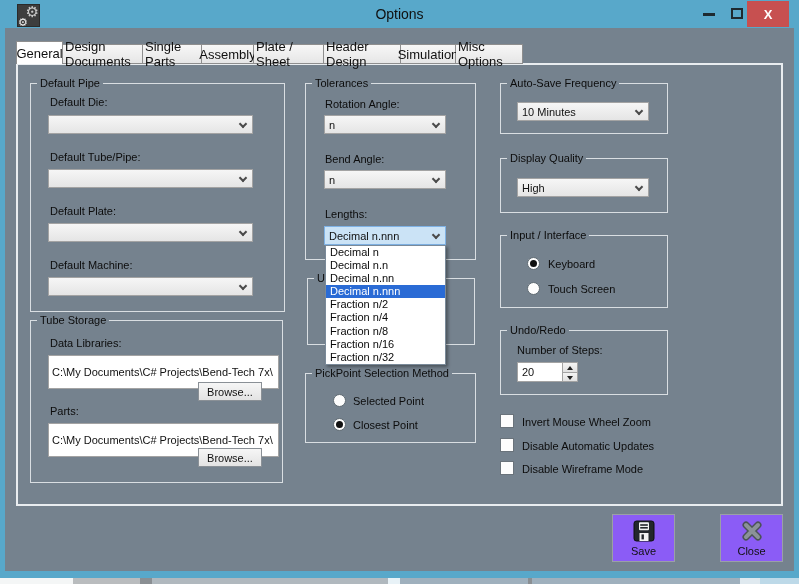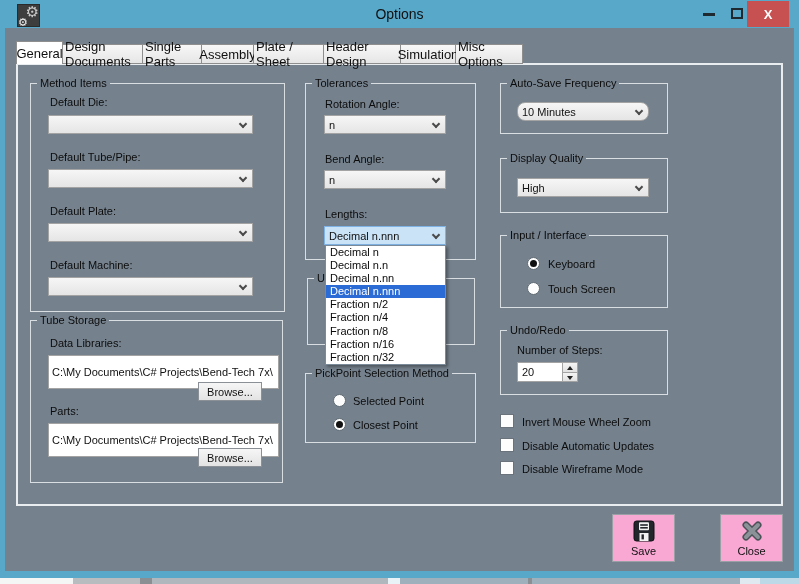--- a/index.html
+++ b/index.html
@@ -46,21 +46,21 @@
   
   .dd-list { position:absolute; left:325px; top:245px; width:121px; height:120px; background:#ffffff; border:1px solid #7a8a99; box-shadow:2px 2px 3px rgba(0,0,0,0.35); z-index:10; display:flex; flex-direction:column; }
   .dd-item { height:13.1px; line-height:13px; font-size:11px; color:#0a0a0a; padding-left:4px; white-space:nowrap; overflow:hidden; }
   .dd-item.selected { background:#2a6bd5; color:#ffffff; }
 
   
   .textbox { position:absolute; height:19px; background:#ffffff; border:1px solid #a3a3a3; font-size:11px; color:#111; font-family:"Liberation Sans", sans-serif; padding:16px 3px; z-index:2; }
 
   
   .btn { position:absolute; background:linear-gradient(#f6f6f6,#e3e3e3); border:1px solid #8a9096; font-size:11px; color:#111; display:flex; align-items:center; justify-content:center; z-index:2; font-family:"Liberation Sans", sans-serif; }
-  .bigbtn { position:absolute; width:63px; height:48px; background:#f9a8d4; border:1px solid #9aa0a6; display:flex; flex-direction:column; align-items:center; justify-content:space-between; padding:4px 0 4px 0; z-index:2; }
+  .bigbtn { position:absolute; width:63px; height:48px; background:#8b5cf6; border:1px solid #9aa0a6; display:flex; flex-direction:column; align-items:center; justify-content:space-between; padding:4px 0 4px 0; z-index:2; }
   .bigbtn .blabel { font-size:11px; color:#111; }
 
   
   .radio { position:absolute; width:13px; height:13px; border-radius:50%; background:#fdfdfd; border:1px solid #5f6a72; z-index:2; }
   .radio.checked::after { content:""; display:block; width:7px; height:7px; margin:2px; border-radius:50%; background:#101010; }
   .checkbox { position:absolute; width:14px; height:14px; background:#fdfdfd; border:1px solid #6a737b; z-index:2; }
 
   
   .spinner { position:absolute; left:517px; top:362px; width:61px; height:20px; border:1px solid #a3a3a3; background:#ffffff; z-index:2; }
   .spinner .sp-val { position:absolute; left:4px; top:3px; font-size:11px; color:#111; }
@@ -96,21 +96,21 @@
       <div class="tab" style="width:52px">Assembly</div>
       <div class="tab" style="width:70px">Plate / Sheet</div>
       <div class="tab" style="width:77px">Header Design</div>
       <div class="tab" style="width:55px">Simulation</div>
       <div class="tab" style="width:67px">Misc Options</div>
     </div>
 
     <div class="tabpage"></div>
 
     <div class="groupbox" style="left:30px; top:83px; width:255px; height:229px;">
-      <span class="gb-title">Method Items</span>
+      <span class="gb-title">Default Pipe</span>
     </div>
     <div class="lbl" style="left:50px; top:96px;">Default Die:</div>
     <div class="combo" style="left:48px; top:115px; width:205px;">
         <span></span>
         <span class="chev"></span>
       </div>
     <div class="lbl" style="left:50px; top:151px;">Default Tube/Pipe:</div>
     <div class="combo" style="left:48px; top:169px; width:205px;">
         <span></span>
         <span class="chev"></span>
@@ -175,21 +175,21 @@
       <span class="gb-title">PickPoint Selection Method</span>
     </div>
     <div class="radio" style="left:333px; top:394px;"></div>
     <div class="lbl" style="left:353px; top:395px;">Selected Point</div>
     <div class="radio checked" style="left:333px; top:418px;"></div>
     <div class="lbl" style="left:353px; top:419px;">Closest Point</div>
 
     <div class="groupbox" style="left:500px; top:83px; width:168px; height:51px;">
       <span class="gb-title">Auto-Save Frequency</span>
     </div>
-    <div class="combo" style="left:517px; top:102px; width:132px;border-radius:8px;">
+    <div class="combo" style="left:517px; top:102px; width:132px;">
         <span>10 Minutes</span>
         <span class="chev"></span>
       </div>
 
     <div class="groupbox" style="left:500px; top:158px; width:168px; height:55px;">
       <span class="gb-title">Display Quality</span>
     </div>
     <div class="combo" style="left:517px; top:178px; width:132px;">
         <span>High</span>
         <span class="chev"></span>

